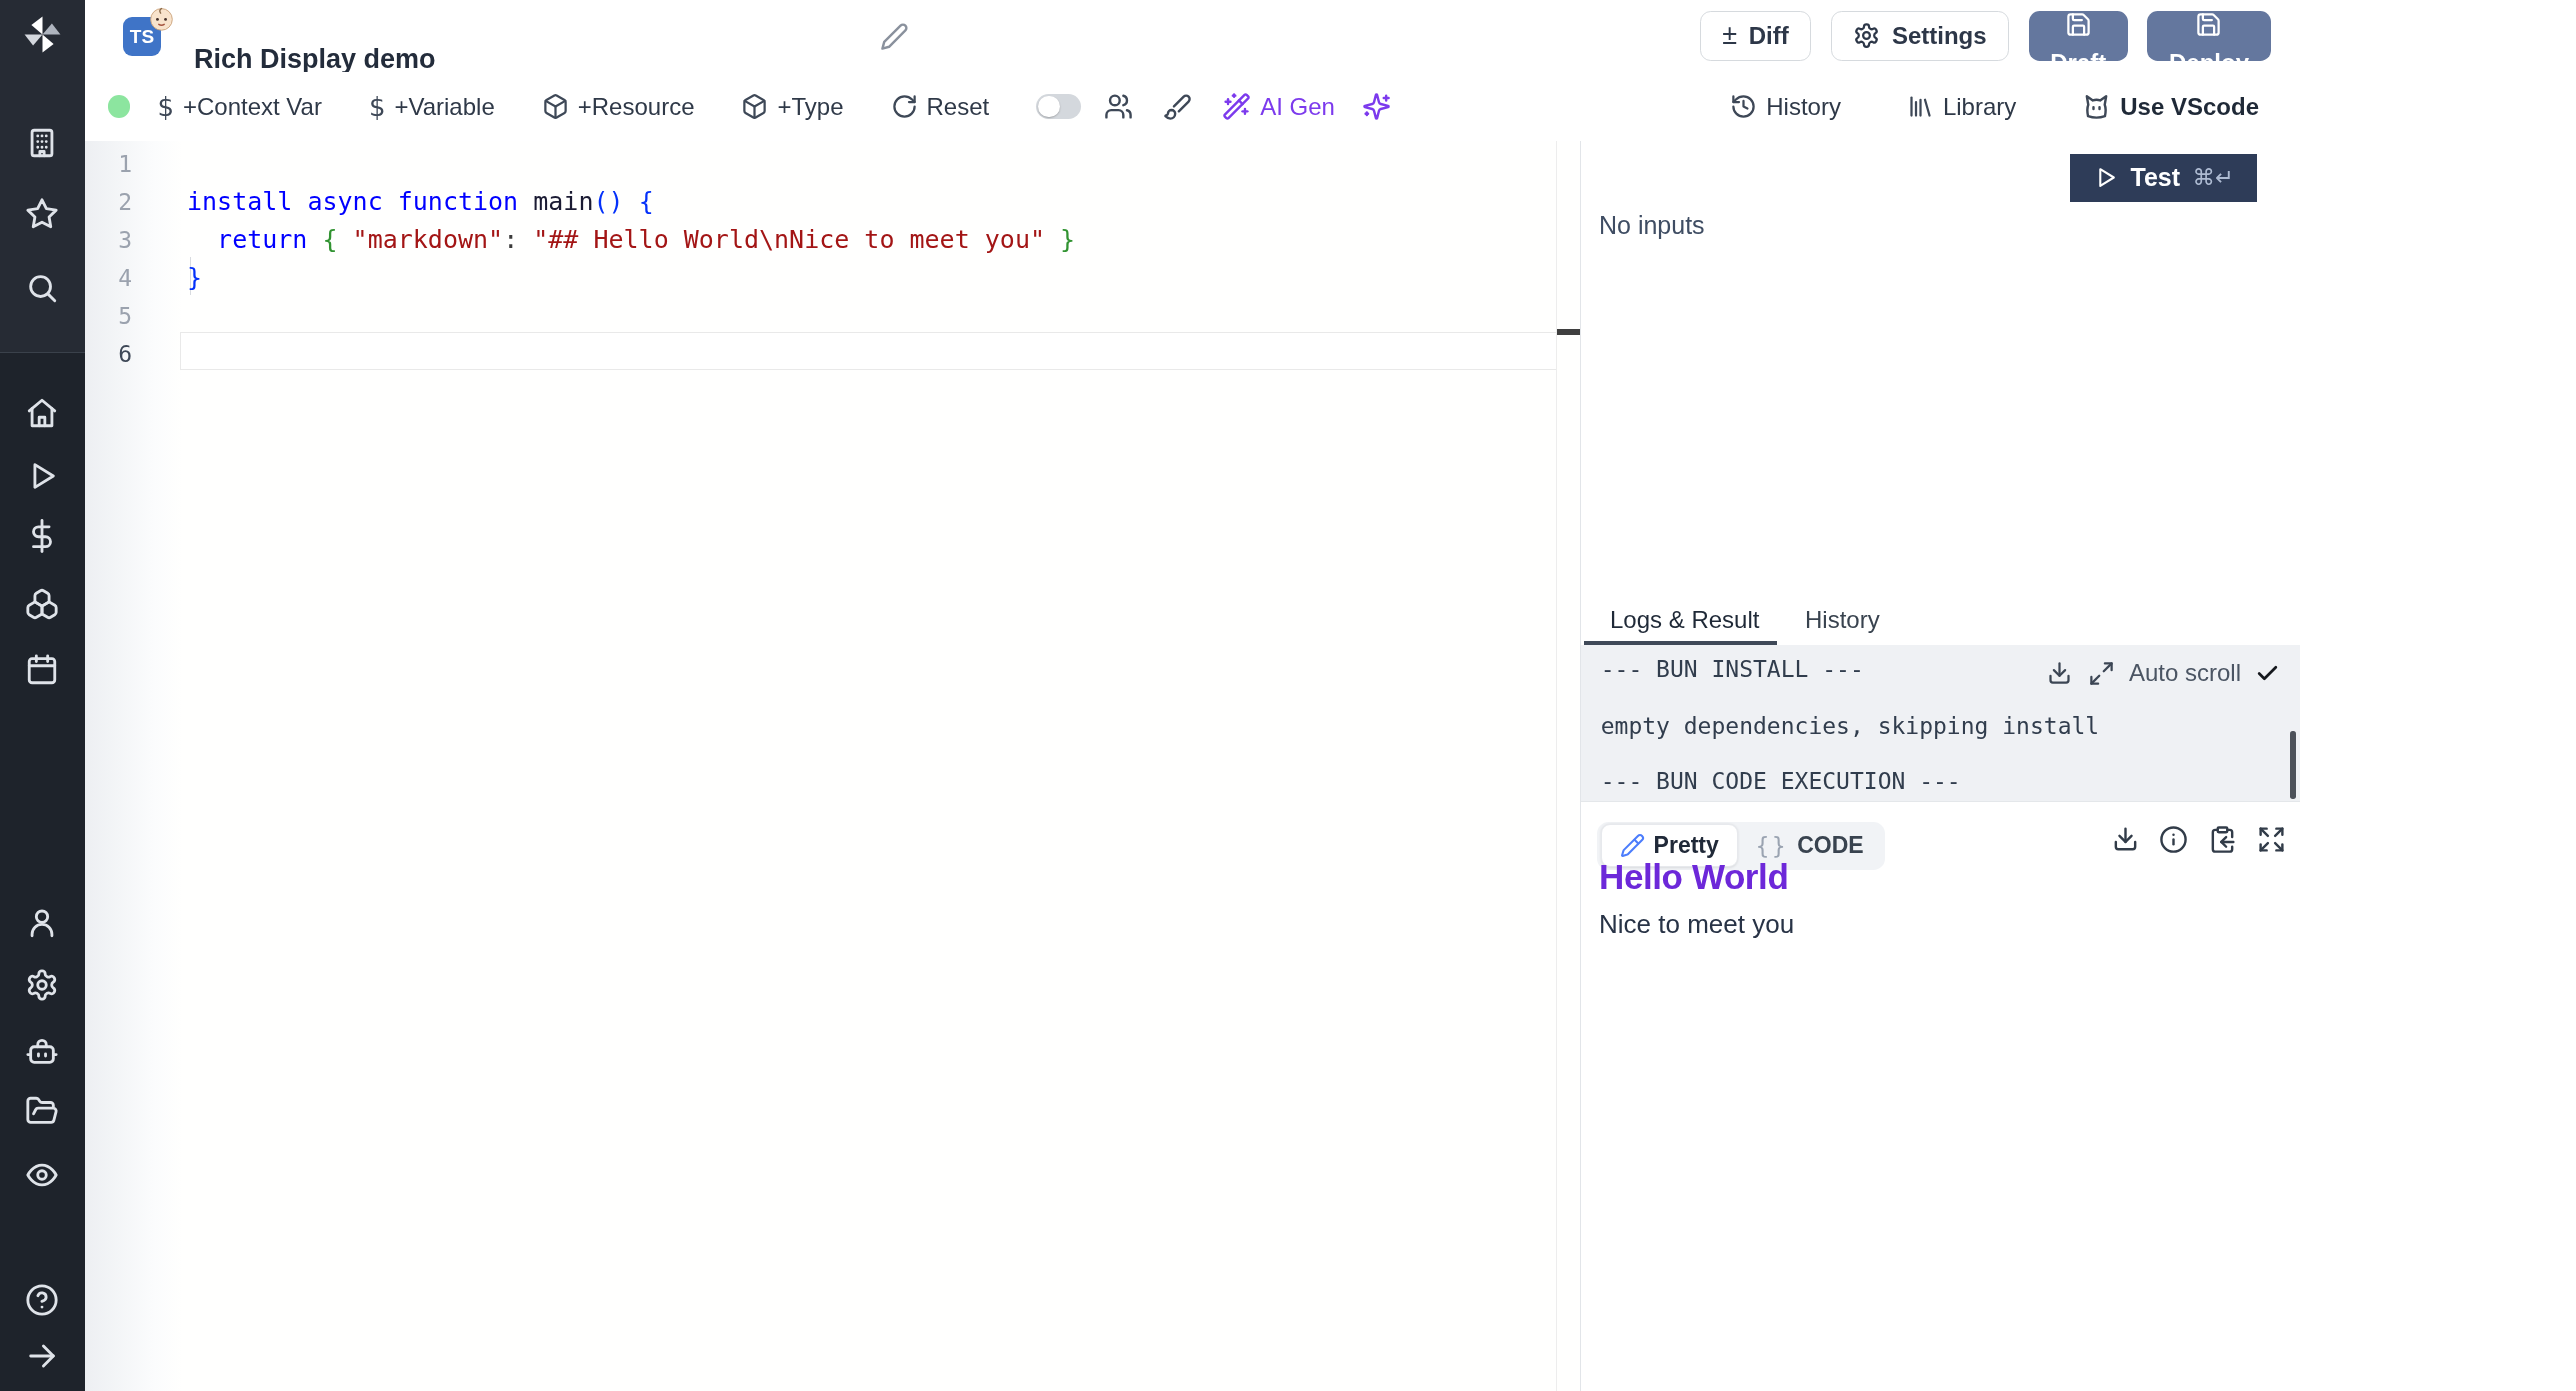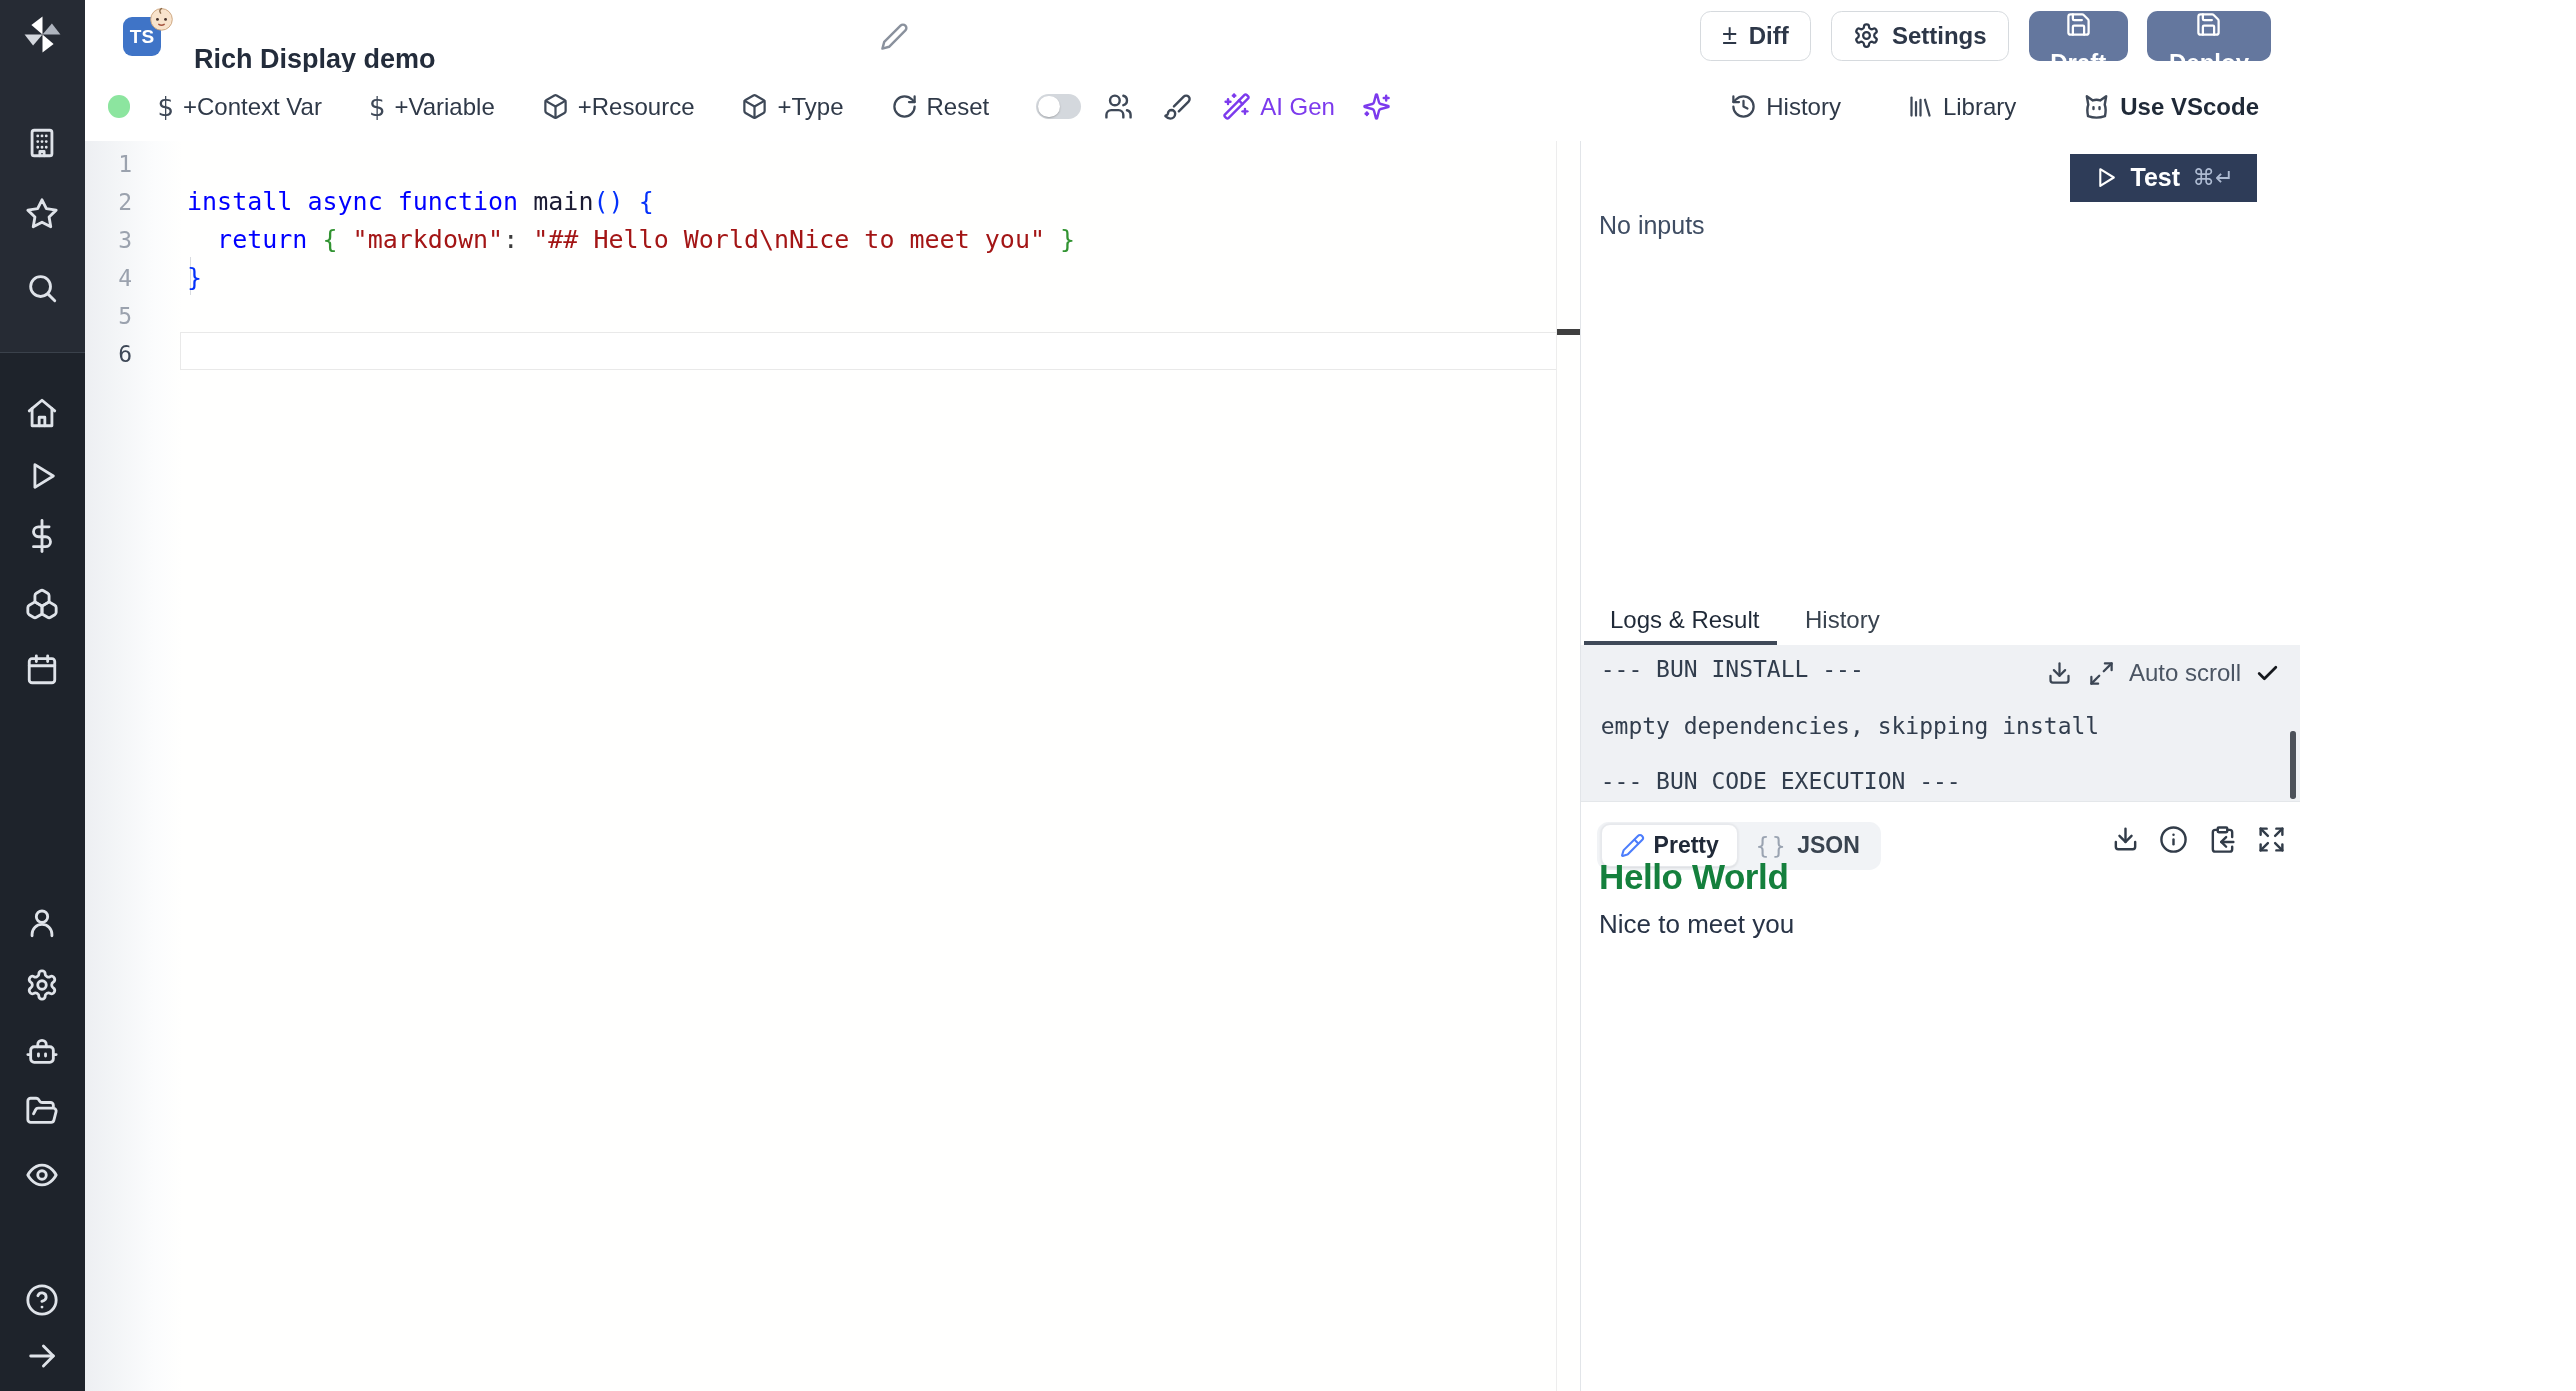--- a/index.html
+++ b/index.html
@@ -115,21 +115,21 @@
   .seg{position:absolute;left:16px;top:19.7px;height:48px;background:#f1f3f6;border-radius:11.6px;
        display:flex;align-items:center;padding:0 3.6px;box-sizing:border-box;}
   .seg-btn{display:flex;align-items:center;gap:9px;height:41px;padding:0 18px;border-radius:9px;cursor:pointer;}
   .seg-btn.active{background:#fff;border:0.9px solid #e7e9ed;box-shadow:0 0.9px 2.7px rgba(0,0,0,.10);}
   .seg-btn.active svg{stroke:#4c7dfc;}
   .seg-label{font-size:23px;font-weight:700;color:#202938;}
   .seg-braces{font-family:"DejaVu Sans Mono",monospace;font-size:22.4px;color:#9aa3b1;letter-spacing:2.7px;}
   .seg-json-label{font-size:23px;font-weight:700;color:#39434f;}
   .result-icons{position:absolute;right:14.3px;top:23px;display:flex;align-items:center;gap:19.7px;}
   .result-icons svg{stroke:#323c49;}
-  .result-h2{position:absolute;left:18px;top:55px;font-size:35px;font-weight:700;color:#15803d;letter-spacing:-0.4px;}
+  .result-h2{position:absolute;left:18px;top:55px;font-size:35px;font-weight:700;color:#6d28d9;letter-spacing:-0.4px;}
   .result-p{position:absolute;left:18px;top:107px;font-size:26px;color:#283346;}
 </style>
 </head>
 <body>
 
 <div id="app">
 
   <nav class="sidebar">
     <div class="sidebar-top"></div>
     <div class="logo">
@@ -494,21 +494,21 @@
             <span>
               <svg class="ic" viewBox="0 0 24 24" width="25" height="25">
                   <path d="M21.2 6.8a2.8 2.8 0 0 0-4-4L3.8 16.2a2 2 0 0 0-.5.8L2 21.4a.5.5 0 0 0 .6.6l4.4-1.3a2 2 0 0 0 .8-.5Z"></path>
                   <path d="M14 6.5 17.5 10"></path>
                 </svg>
             </span>
             <span class="seg-label">Pretty</span>
           </span>
           <span class="seg-btn">
             <span class="seg-braces">{}</span>
-            <span class="seg-json-label">JSON</span>
+            <span class="seg-json-label">CODE</span>
           </span>
         </div>
         <div class="result-icons">
           <span>
             <svg class="ic" viewBox="0 0 24 24" width="29" height="29">
                 <path d="M12 14V3"></path>
                 <path d="m7 9 5 5 5-5"></path>
                 <path d="M20 14v4a2 2 0 0 1-2 2H6a2 2 0 0 1-2-2v-4"></path>
               </svg>
           </span>

